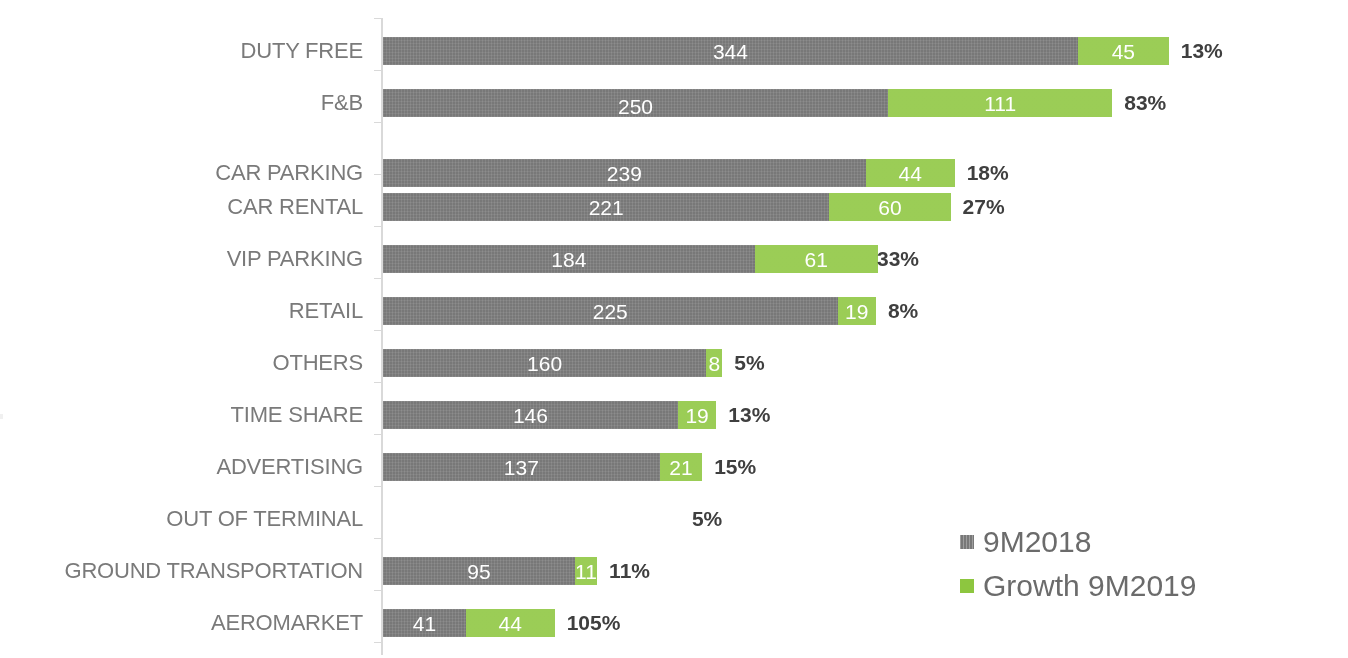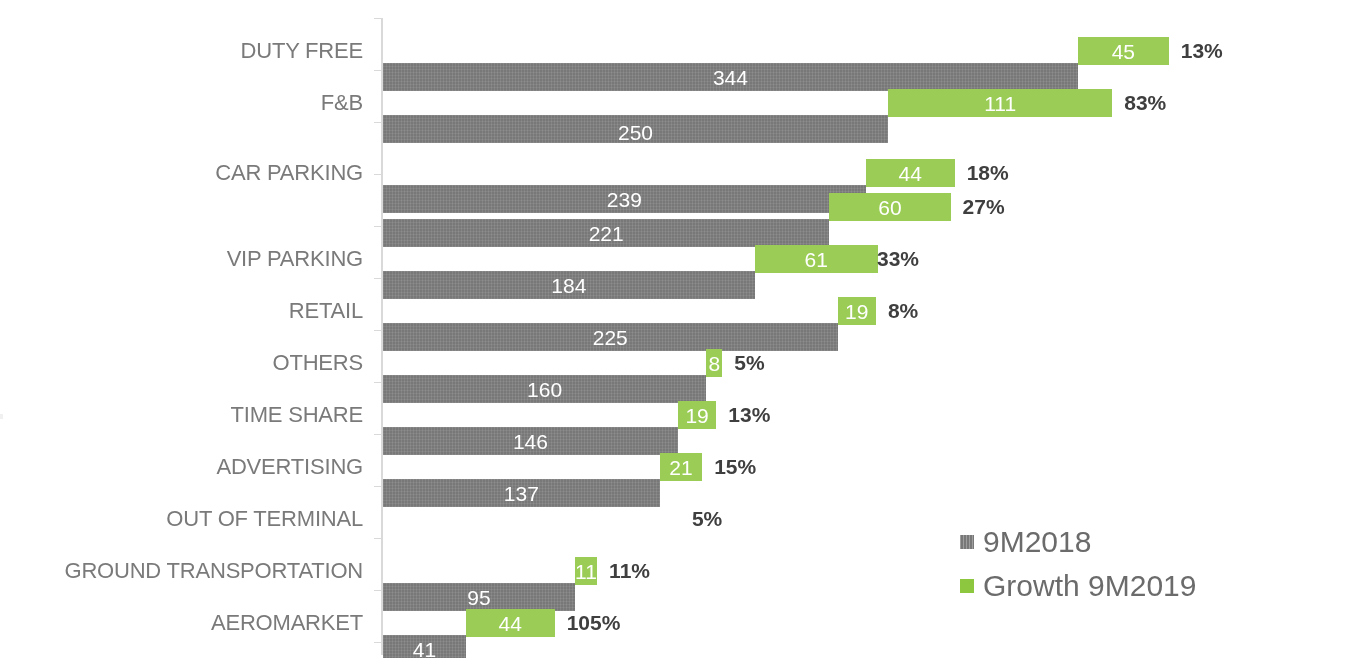--- a/index.html
+++ b/index.html
@@ -76,21 +76,20 @@
     display: flex;
     align-items: center;
     justify-content: center;
     box-sizing: border-box;
   }
   .seg-base {
     background-color: #787878;
     background-image:
       repeating-linear-gradient(90deg, rgba(255,255,255,0.09) 0 1px, rgba(255,255,255,0) 1px 3px),
       repeating-linear-gradient(0deg, rgba(255,255,255,0.07) 0 1px, rgba(255,255,255,0) 1px 3px);
-    margin-top: 26px;
   }
   .seg-growth {
     background-color: #8dc63f;
     background-image: linear-gradient(0deg, rgba(255,255,255,0.12), rgba(255,255,255,0.12));
   }
   .seg-val {
     color: #ffffff;
     font-size: 21px;
     font-weight: 400;
     line-height: 1;
@@ -205,20 +204,21 @@
           <div class="seg seg-base" style="width: 482.78px;">
             <span class="seg-val">239</span>
           </div>
           <div class="seg seg-growth" style="width: 88.88px;">
             <span class="seg-val">44</span>
           </div>
         </div>
         <div class="pct-label" style="left: 966.66px; text-align: center;">18%</div>
       </div>
       <div class="row" style="top: 181px;">
+        <div class="cat-label">CAR RENTAL</div>
         <div class="bars">
           <div class="seg seg-base" style="width: 446.42px;">
             <span class="seg-val">221</span>
           </div>
           <div class="seg seg-growth" style="width: 121.2px;">
             <span class="seg-val">60</span>
           </div>
         </div>
         <div class="pct-label" style="left: 962.62px;">27%</div>
       </div>

